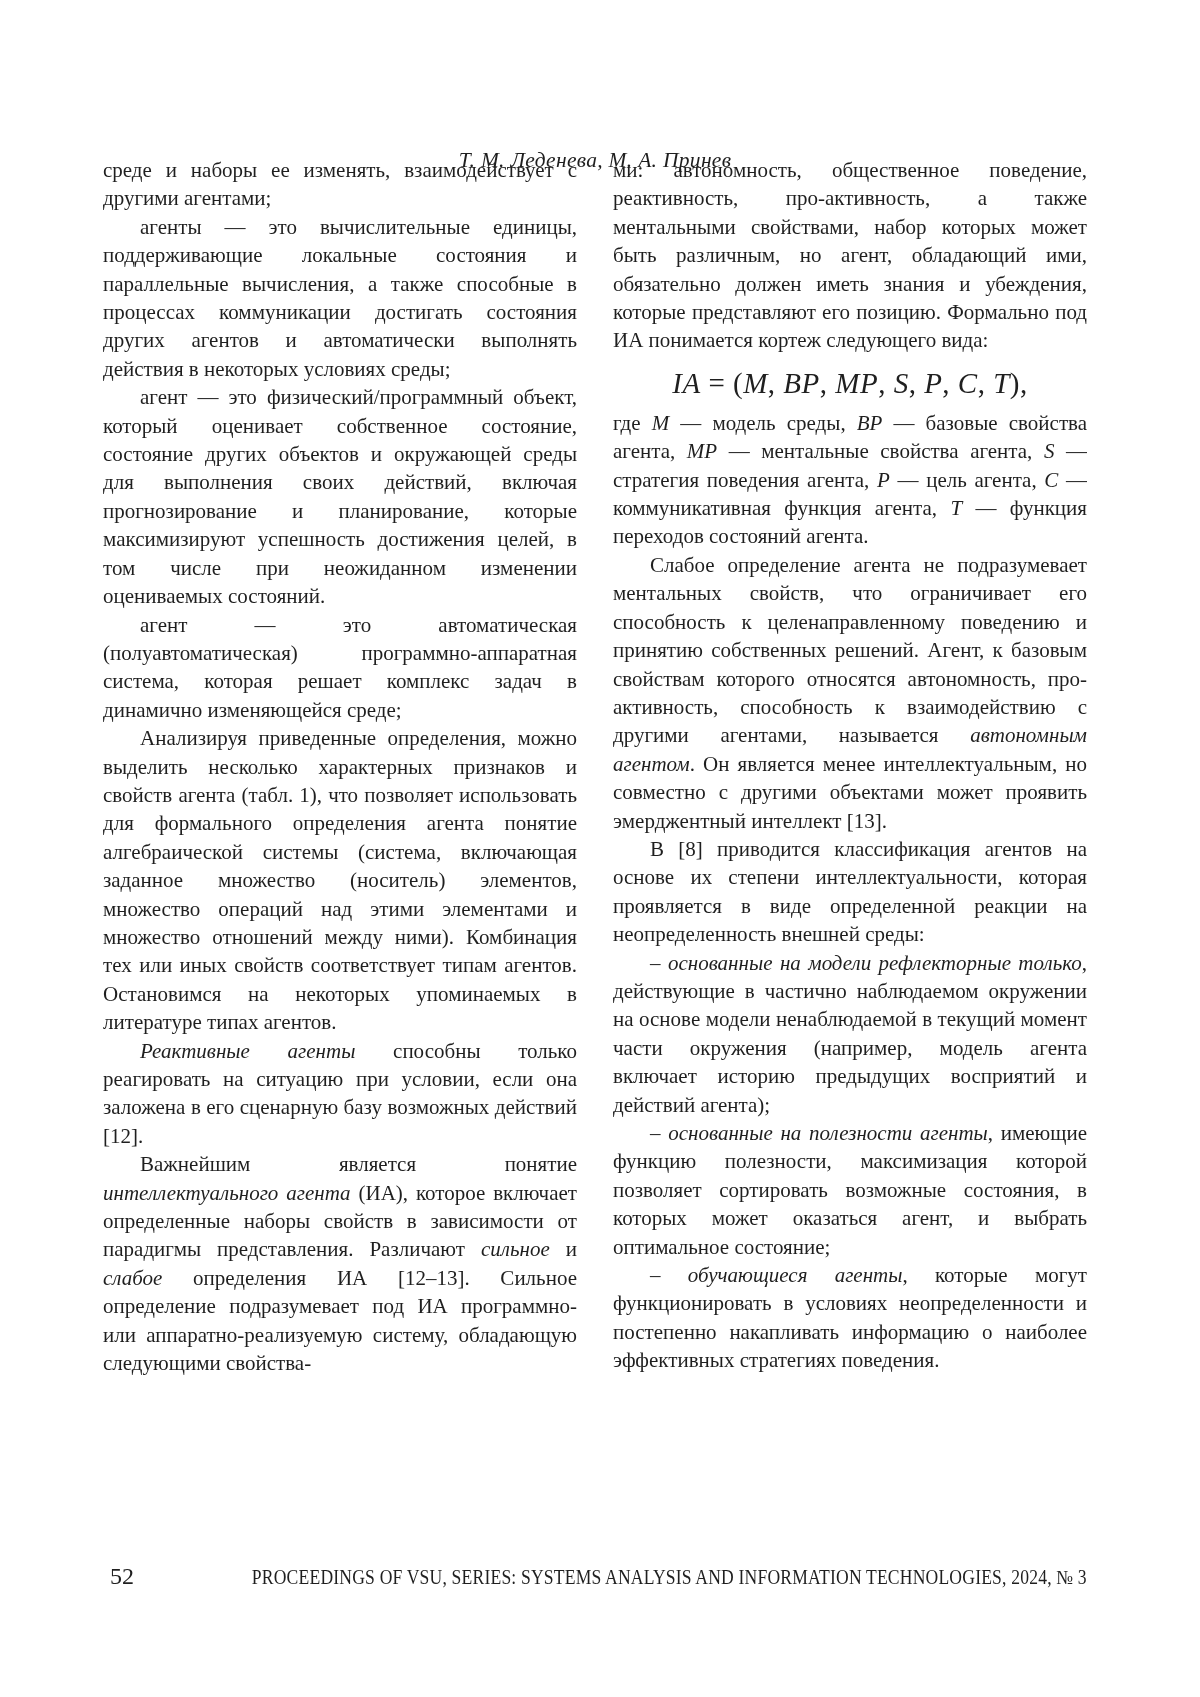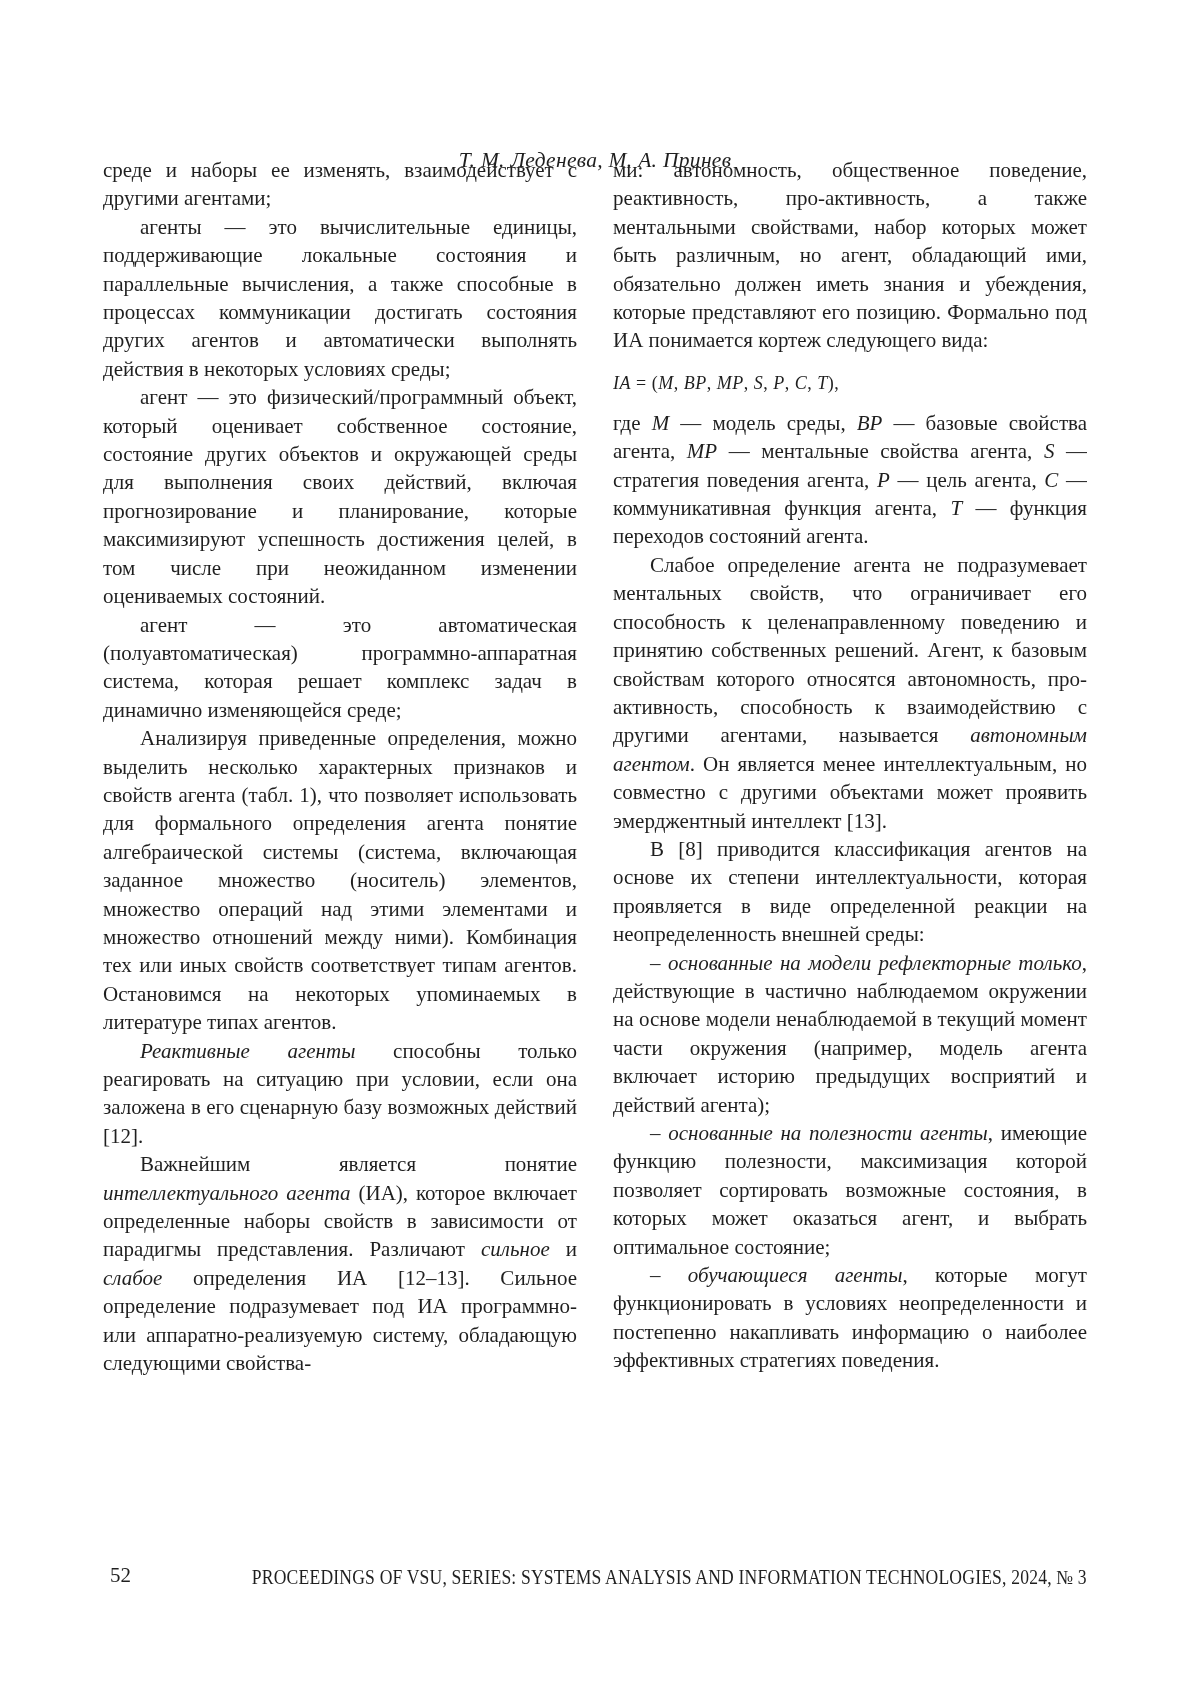--- a/index.html
+++ b/index.html
@@ -24,28 +24,28 @@
   .col {
     width:474px; height:1382px; overflow:hidden;
     font-size:21px; line-height:28.4px;
     text-align:justify;
     hyphens:auto; -webkit-hyphens:auto;
   }
   .para { margin:0; }
   .para.indent { text-indent:37px; }
   .it { font-style:italic; }
   .formula {
-    text-indent:0;
-    font-size:18px; line-height:30px;
+    text-align:center; text-indent:0;
+    font-size:29px; line-height:30px;
     padding:13px 0 11px 0;
     letter-spacing:0.5px;
   }
   .footer-pagenum {
     position:absolute; left:110px; top:1563px;
-    font-size:21px;
+    font-size:24px;
     text-align:right;
   }
   .footer-text {
     position:absolute; right:113px; top:1566px;
     font-size:20px; white-space:nowrap; letter-spacing:0.2px;
     transform:scaleX(0.88); transform-origin:100% 50%;
   }
 </style>
 </head>
 <body>

